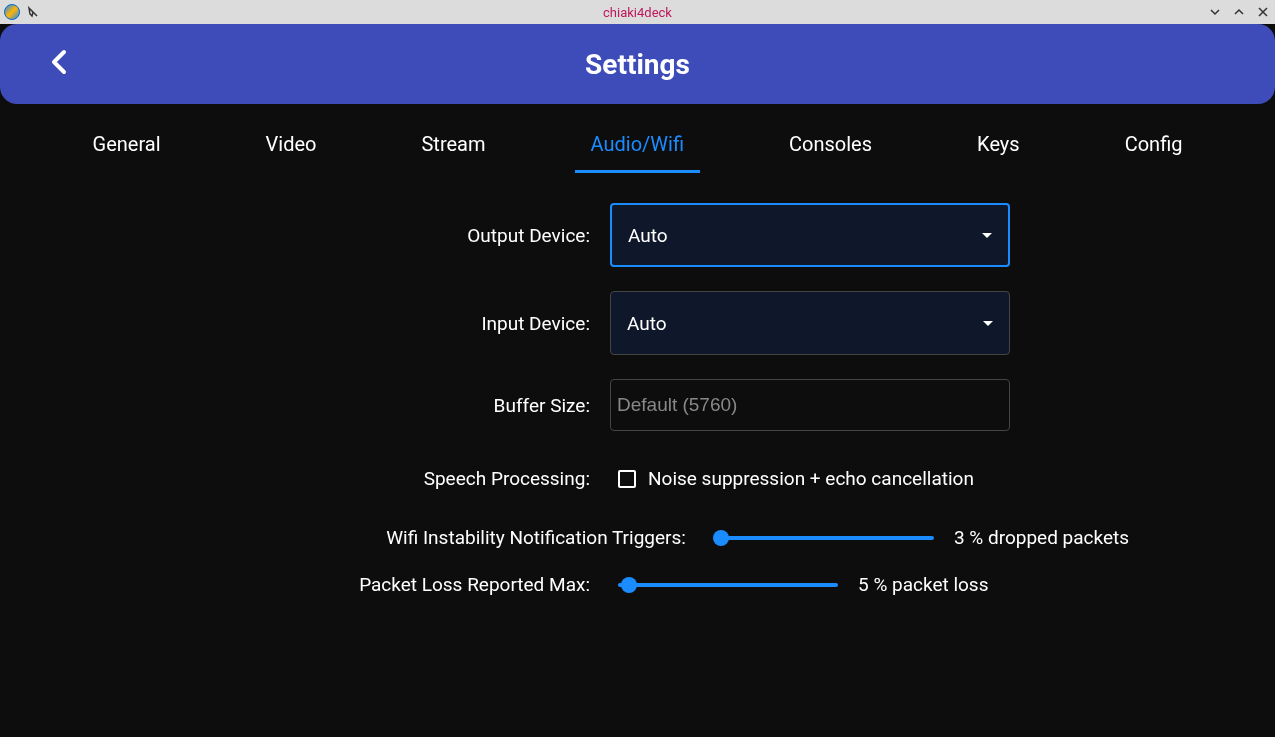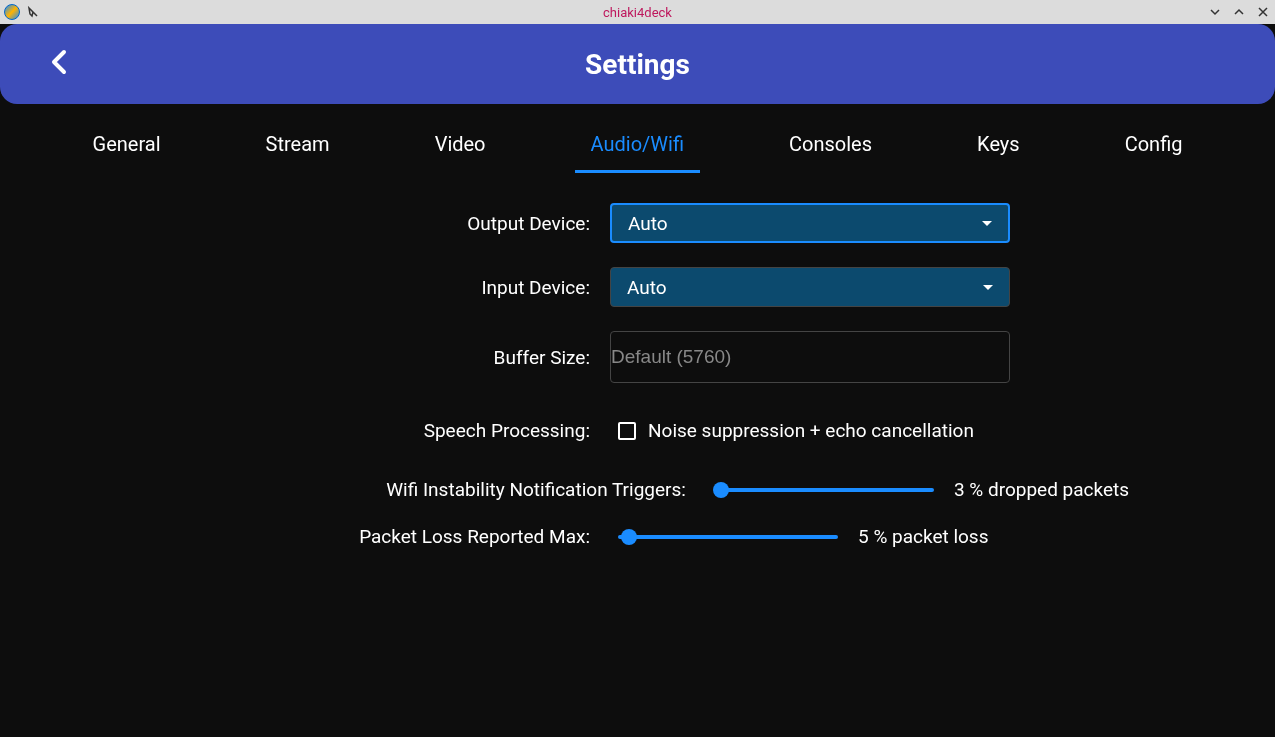--- a/index.html
+++ b/index.html
@@ -121,22 +121,22 @@
       font-size: 19px;
       color: #ffffff;
     }
     .form-control {
       width: 400px;
       display: flex;
       align-items: center;
     }
     .select-box {
       width: 400px;
-      height: 40px;
-      background: #0c4a6e;
+      height: 64px;
+      background: #0f172a;
       border: 1px solid #444;
       border-radius: 4px;
       display: flex;
       align-items: center;
       justify-content: space-between;
       padding: 0 16px;
       font-size: 19px;
       color: #ffffff;
       cursor: pointer;
     }
@@ -149,21 +149,21 @@
       border-left: 5px solid transparent;
       border-right: 5px solid transparent;
       border-top: 5px solid #ffffff;
     }
     .text-input {
       width: 400px;
       height: 52px;
       background: #0d0d0d;
       border: 1px solid #444;
       border-radius: 4px;
-      padding: 0 0;
+      padding: 0 6px;
       font-size: 19px;
       color: #ffffff;
     }
     .text-input::placeholder {
       color: #888;
     }
     .checkbox {
       width: 18px;
       height: 18px;
       border: 2px solid #ffffff;
@@ -241,22 +241,22 @@
   <div class="back-btn">
     <svg width="18" height="28" viewBox="0 0 18 28">
         <path d="M14 4 L4 14 L14 24" stroke="white" stroke-width="4" fill="none" stroke-linecap="round" stroke-linejoin="round"></path>
       </svg>
   </div>
   <div class="header-title">Settings</div>
 </div>
 
 <div class="tabs">
   <div class="tab">General</div>
+  <div class="tab">Video</div>
   <div class="tab">Stream</div>
-  <div class="tab">Video</div>
   <div class="tab active">Audio/Wifi</div>
   <div class="tab">Consoles</div>
   <div class="tab">Keys</div>
   <div class="tab">Config</div>
 </div>
 
 <div class="content">
 
   <div class="form-row">
     <div class="form-label">Output Device:</div>

